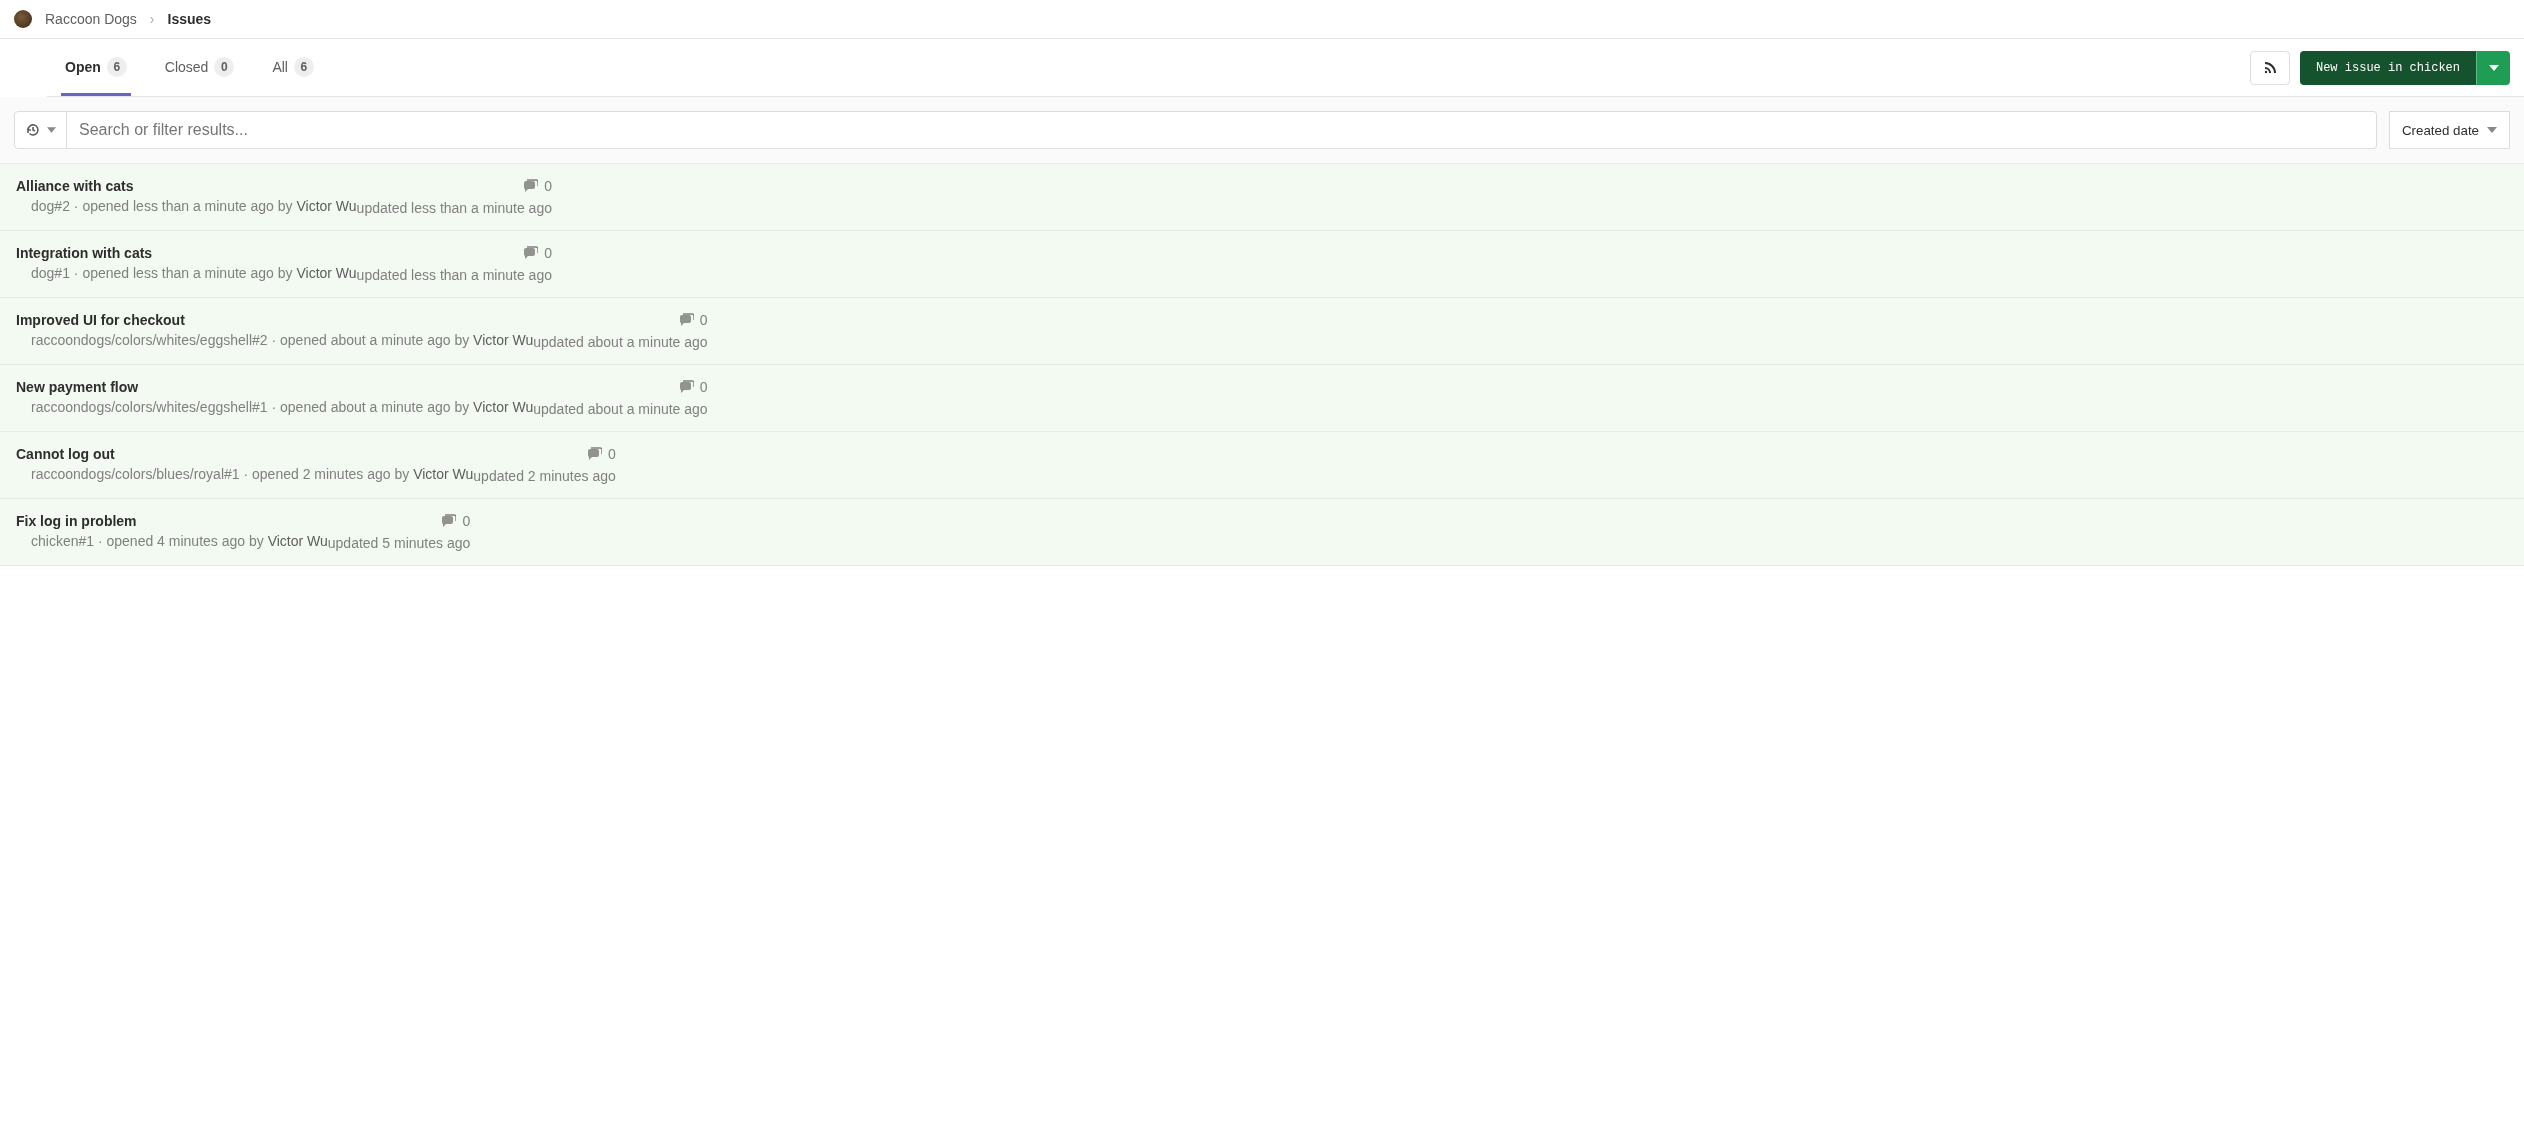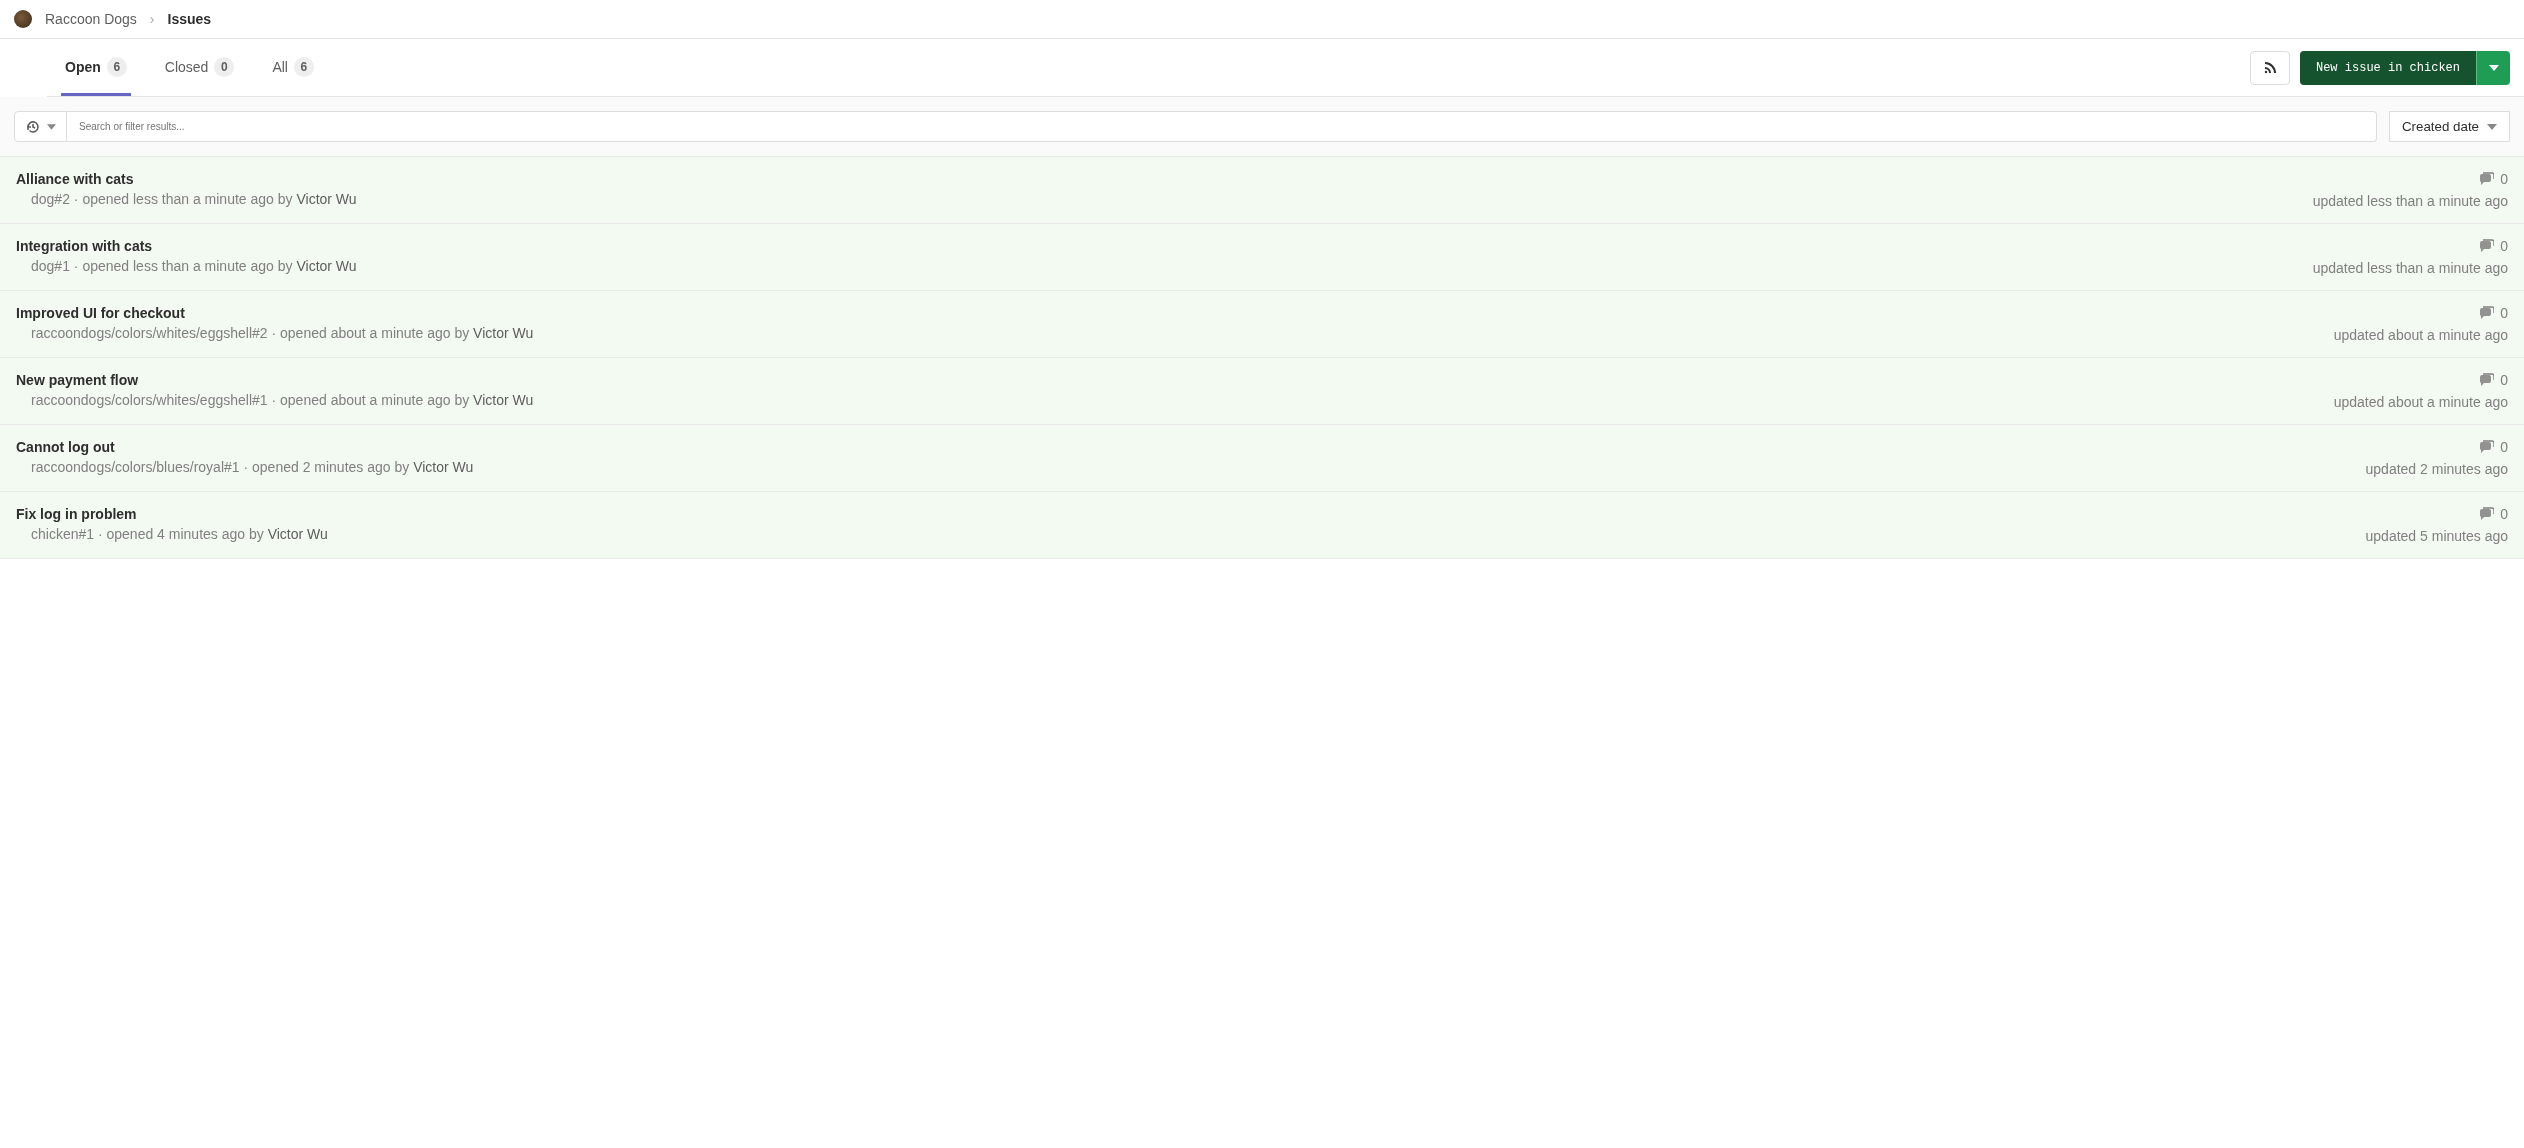--- a/index.html
+++ b/index.html
@@ -78,30 +78,30 @@
     border-bottom: 1px solid #e9e9e9;
   }
   .history-btn {
     display:flex; align-items:center; gap:4px;
     border:1px solid #ddd; border-radius:4px 0 0 4px;
     background:#fff; padding: 0 10px; cursor:pointer;
   }
   .searchwrap { display:flex; flex:1; }
   .search {
     flex:1; border:1px solid #ddd; border-left:none; border-radius:0 4px 4px 0;
-    padding: 9px 12px; font-size:10px; color:#888;
+    padding: 9px 12px; font-size:16px; color:#888;
   }
   .sortbtn {
     display:flex; align-items:center; gap:8px;
     border:1px solid #ddd; border-radius:0; background:#fff;
     padding: 0 12px; cursor:pointer; color:#2e2e2e;
   }
 
   .issue {
-    display:flex; justify-content:space-between; align-items:flex-start;
+    display:flex; align-items:flex-start;
     padding: 14px 16px;
     background: #f3faf1;
     border-bottom: 1px solid #e9e9e9;
   }
   .issue .left { }
   .issue .title { font-weight:700; color:#2e2e2e; margin-bottom:4px; }
   .issue .meta { color: #808080; font-size: 14px; margin-left: 15px; }
   .issue .meta .author { color:#5e5e5e; }
   .issue .right { text-align:right; }
   .issue .comments { display:flex; align-items:center; justify-content:flex-end; gap:6px; color:#808080; margin-bottom:6px;}

